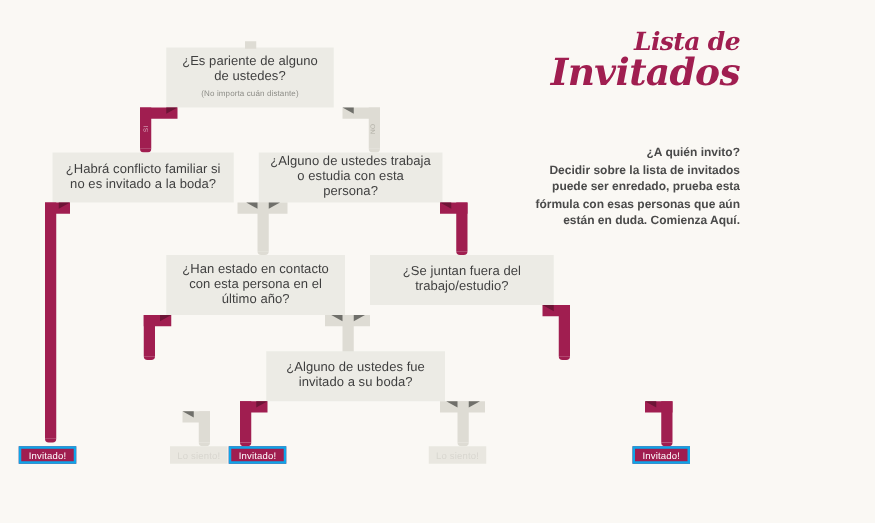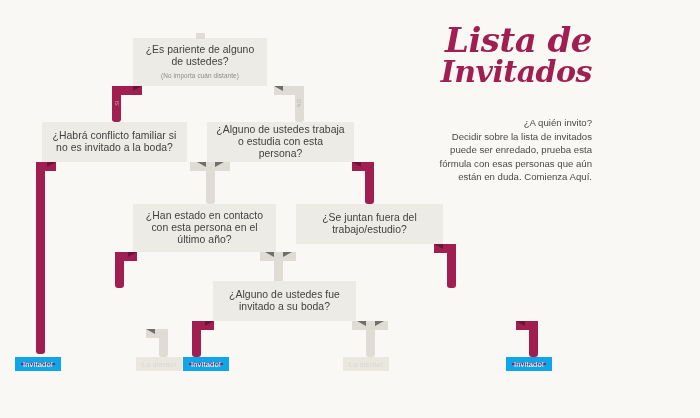--- a/index.html
+++ b/index.html
@@ -108,21 +108,21 @@
     display: flex;
     align-items: center;
     justify-content: center;
     font-size: 7.6px;
     letter-spacing: 0.15px;
     box-sizing: border-box;
   }
   .chip-yes {
     background: #a01e50;
     color: #ffffff;
-    border: 6px solid #0ea5e9;
+    border: 2px solid #0ea5e9;
   }
   .chip-no {
     background: #e9e7e0;
     color: #d8d6cf;
   }
 
   
   #titleblock {
     position: absolute;
     right: 16px;
@@ -131,34 +131,34 @@
     text-align: right;
   }
   #title-line1, #title-line2 {
     font-family: "DejaVu Serif", serif;
     color: #a01e50;
     font-weight: bold;
     font-style: italic;
     letter-spacing: -0.5px;
     line-height: 0.95;
   }
-  #title-line1 { font-size: 34px; }
+  #title-line1 { font-size: 20px; }
   #title-line2 { font-size: 30px; margin-top: 2px; }
 
   #blurb {
     position: absolute;
     right: 16px;
     top: 116px;
     width: 236px;
     text-align: right;
     font-size: 9.6px;
     line-height: 1.42;
     color: #4a4a4a;
   }
-  #blurb .bline { display: block; }
+  #blurb .bline { display: block; font-weight: bold; }
 </style>
 </head>
 <body>
 
 <div id="stage">
 
   <div class="qbox" style="left:133px; top:38px; width:134px; height:48px;">
     <span class="tab-notch"></span>
     <span class="qtext">¿Es pariente de alguno</span>
     <span class="qtext">de ustedes?</span>

